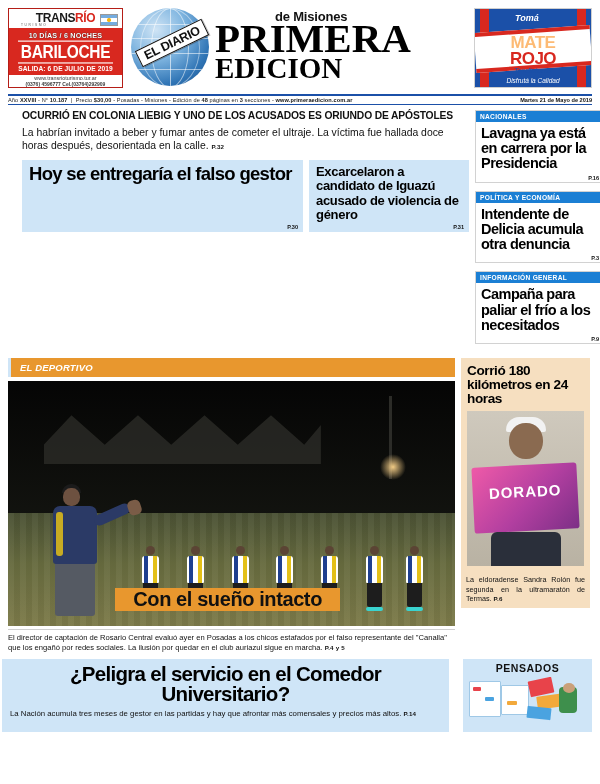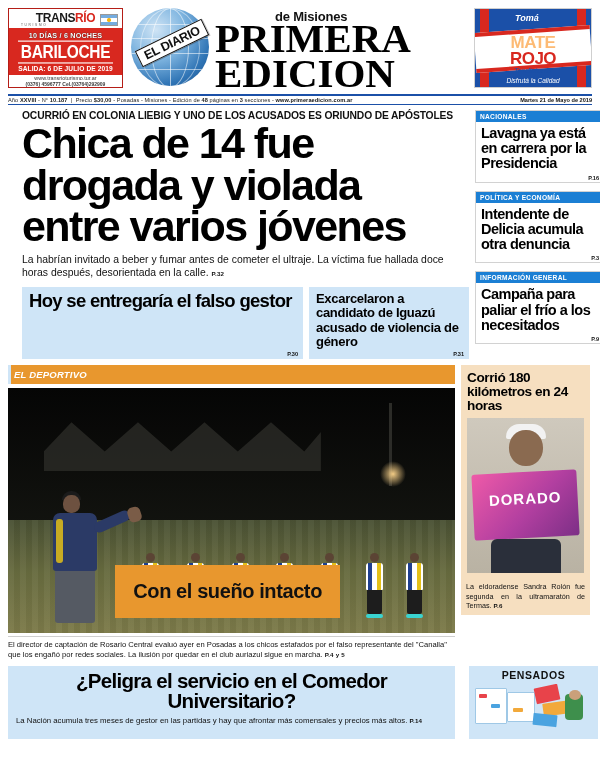--- a/index.html
+++ b/index.html
@@ -57,21 +57,21 @@
     padding:1px 6px;transform:rotate(-26deg);white-space:nowrap;
     box-shadow:1px 1px 0 rgba(0,0,0,.25);
   }
   .title-wrap{padding-left:6px;margin-top:2px;}
   .de-misiones{font-size:13px;font-weight:bold;color:#111;letter-spacing:-0.2px;line-height:1;margin-bottom:-2px;margin-left:60px;}
   .primera,.edicion{
     font-family:"Liberation Serif",serif;font-weight:bold;
     font-size:41px;line-height:0.86;letter-spacing:0px;color:#000;
   }
   .primera{font-size:41px;}
-  .edicion{font-size:41px;}
+  .edicion{font-size:29px;}
 
   
   .mate-ad{
     width:118px;flex:0 0 118px;height:80px;margin-left:6px;
     border:1px solid #cfcfcf;box-sizing:border-box;position:relative;overflow:hidden;
     background:#1b50a8;
   }
   .mate-ad .band{position:absolute;left:0;right:0;top:20px;height:40px;background:#ffffff;transform:rotate(-4deg);}
   .mate-ad .band-edge{position:absolute;left:0;right:0;height:4px;background:#d8281f;}
   .mate-toma{position:absolute;top:4px;left:40px;color:#fff;font-size:9px;font-style:italic;font-weight:bold;z-index:3;}
@@ -116,21 +116,21 @@
   
   .side-box{border:1px solid #d2d2d2;margin-bottom:8px;box-sizing:border-box;background:#fff;position:relative;}
   .side-cat{background:#1b7fd4;color:#fff;font-size:6.6px;font-weight:bold;letter-spacing:0.3px;padding:2px 4px;}
   .side-title{font-size:14.5px;font-weight:bold;line-height:1.05;letter-spacing:-0.5px;padding:4px 5px 10px 5px;color:#000;}
   .side-page{position:absolute;right:4px;bottom:1px;font-size:5.6px;font-weight:bold;}
 
   
   .sports{margin-top:6px;display:flex;}
   .sports-main{width:447px;flex:0 0 447px;}
   .sports-side{width:129px;flex:0 0 129px;margin-left:6px;}
-  .dep-banner{background:#e8972e;color:#fff;font-size:9.5px;font-weight:bold;font-style:italic;letter-spacing:0.2px;padding:4px 3px;border-left:3px solid #cfe5f7;}
+  .dep-banner{background:#e8972e;color:#fff;font-size:9.5px;font-weight:bold;font-style:italic;letter-spacing:0.2px;padding:4px 9px;border-left:3px solid #cfe5f7;}
   .photo{
     position:relative;width:100%;height:245px;margin-top:4px;overflow:hidden;
     background:#0b0b0a;
   }
   .ph-night{position:absolute;left:0;right:0;top:0;height:56%;background:linear-gradient(#050505,#12130f);}
   .ph-stand{position:absolute;left:8%;top:14%;width:62%;height:20%;background:#3a3a35;opacity:.55;
     clip-path:polygon(0 60%,10% 0,22% 60%,34% 0,46% 60%,58% 0,70% 60%,82% 0,94% 60%,100% 20%,100% 100%,0 100%);}
   .ph-grass{position:absolute;left:0;right:0;bottom:0;height:46%;
     background:linear-gradient(#4a5134,#676b3f 45%,#7c7a49);}
   .ph-grass::after{content:"";position:absolute;inset:0;
@@ -146,39 +146,39 @@
   .pl-shoe{width:17px;height:4px;background:#3ad3cf;margin:0 auto;border-radius:2px;}
   .coach{position:absolute;left:10%;bottom:4%;}
   .coach .c-head{width:17px;height:18px;border-radius:46%;background:#6d5140;margin-left:10px;}
   .coach .c-hair{width:19px;height:9px;border-radius:9px 9px 0 0;background:#1b1b1b;margin-left:9px;margin-bottom:-5px;}
   .coach .c-body{width:44px;height:58px;background:#2b3a66;border-radius:7px 7px 3px 3px;position:relative;}
   .coach .c-arm{position:absolute;right:-34px;top:3px;width:38px;height:11px;background:#2b3a66;border-radius:6px;transform:rotate(-24deg);}
   .coach .c-hand{position:absolute;right:-44px;top:-6px;width:13px;height:15px;border-radius:5px;background:#7a5c47;transform:rotate(-18deg);}
   .coach .c-legs{width:40px;height:52px;background:#555a63;margin-left:2px;border-radius:0 0 3px 3px;}
   .coach .c-stripe{position:absolute;left:3px;top:6px;width:7px;height:44px;background:#e3c018;opacity:.85;border-radius:3px;}
   .ph-caption-band{
-    position:absolute;left:24%;bottom:6%;background:#e8972e;padding:15px 18px;
+    position:absolute;left:24%;bottom:6%;background:#e8972e;padding:0 18px;
   }
   .ph-caption-band span{font-size:20px;font-weight:bold;color:#111;letter-spacing:-0.4px;}
   .photo-credit{font-size:7.6px;line-height:1.3;color:#111;margin-top:3px;border-top:1px solid #cfcfcf;padding-top:3px;}
 
   
   .sp-side-box{background:#f6dfc0;padding:6px 6px 5px 6px;box-sizing:border-box;}
   .sp-side-title{font-size:13.6px;font-weight:bold;line-height:1.04;letter-spacing:-0.4px;color:#000;}
   .sp-photo{margin-top:5px;height:155px;position:relative;overflow:hidden;background:#d9d3c6;}
   .sp-sky{position:absolute;inset:0;background:linear-gradient(#cfc9bd,#b9b2a3);}
   .sp-head{position:absolute;left:50%;top:12px;transform:translateX(-50%);width:34px;height:36px;border-radius:48%;background:#8a6a50;}
   .sp-cap{position:absolute;left:50%;top:6px;transform:translateX(-50%);width:40px;height:15px;border-radius:20px 20px 3px 3px;background:#f2f2f2;}
   .sp-flag{position:absolute;left:6px;right:6px;top:54px;height:66px;background:linear-gradient(135deg,#ef5aa8,#b23fa0 55%,#7c2f86);border-radius:3px;transform:rotate(-3deg);}
   .sp-flag-txt{position:absolute;left:0;right:0;top:18px;text-align:center;color:#fff;font-weight:bold;font-size:15px;letter-spacing:1px;}
   .sp-body{position:absolute;left:50%;transform:translateX(-50%);bottom:0;width:70px;height:34px;background:#2a2f3a;border-radius:6px 6px 0 0;}
   .sp-caption{font-size:7.2px;line-height:1.3;padding:4px 5px 5px 5px;background:#f6dfc0;color:#111;text-align:justify;}
 
   
-  .bottom{display:flex;margin-top:6px;}
+  .bottom{display:flex;margin-top:6px;justify-content:flex-end;}
   .bottom-main{width:447px;flex:0 0 447px;background:#cfe5f7;padding:5px 8px 7px 8px;box-sizing:border-box;position:relative;}
   .bottom-title{font-size:20.5px;font-weight:bold;letter-spacing:-0.7px;color:#000;line-height:1;text-align:center;}
   .bottom-sub{font-size:7.8px;margin-top:4px;color:#111;line-height:1.2;}
   .bottom-side{width:129px;flex:0 0 129px;margin-left:14px;background:#cfe5f7;box-sizing:border-box;padding:3px 4px 5px 4px;}
   .pensados-title{text-align:center;font-size:10.5px;font-weight:bold;letter-spacing:0.6px;color:#111;}
   .pensados-art{height:50px;margin-top:3px;position:relative;overflow:hidden;border-radius:2px;}
   .pz{position:absolute;border-radius:1px;}
 </style>
 </head>
 <body>
@@ -250,25 +250,20 @@
       <span>secciones</span> -
       <span class="site">www.primeraedicion.com.ar</span>
     </div>
     <div class="info-right">Martes 21 de Mayo de 2019</div>
   </div>
 
   <div class="content">
 
     <div class="col-main">
       <div class="kicker">OCURRIÓ EN COLONIA LIEBIG Y UNO DE LOS ACUSADOS ES ORIUNDO DE APÓSTOLES</div>
-      <div class="lead-head">
-        <div>Chica de 14 fue</div>
-        <div>drogada y violada</div>
-        <div>entre varios jóvenes</div>
-      </div>
       <div class="lead-sub">
         <span>La habrían invitado a beber y fumar antes de cometer el ultraje. La víctima fue hallada doce horas después, desorientada en la calle.</span>
         <span class="pref">P.32</span>
       </div>
 
       <div class="teasers">
         <div class="teaser big">
           <div class="t-title">Hoy se entregaría el falso gestor</div>
           <div class="t-page">P.30</div>
         </div>

